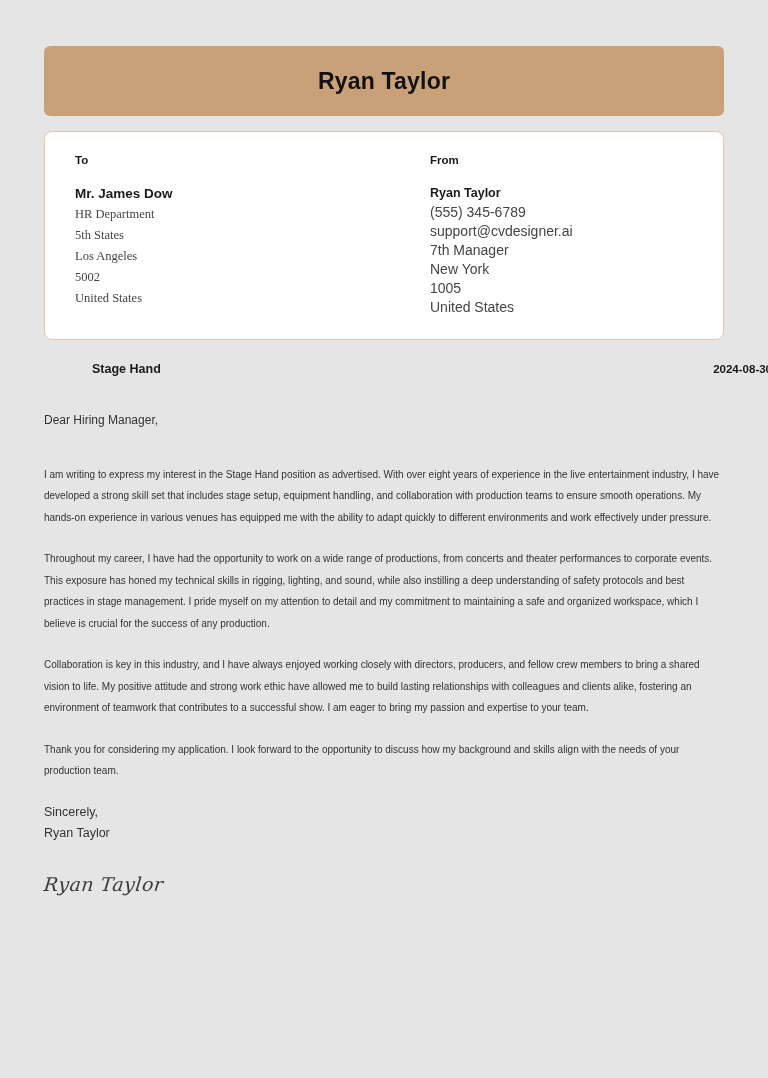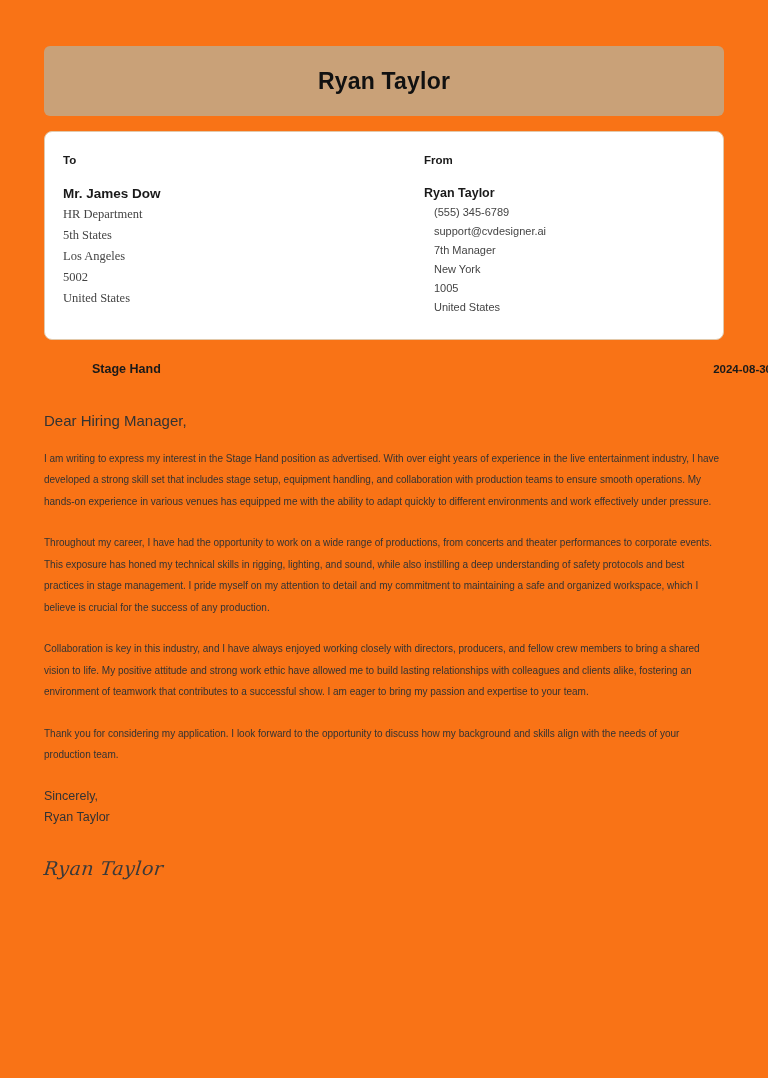--- a/index.html
+++ b/index.html
@@ -9,21 +9,21 @@
     height: 1078px;
     background: #ffffff;
     font-family: "Liberation Sans", sans-serif;
     -webkit-font-smoothing: antialiased;
   }
 
   .page {
     position: relative;
     width: 768px;
     height: 1078px;
-    background: #f97316;
+    background: #e5e5e5;
     overflow: hidden;
   }
 
   
   .banner {
     position: absolute;
     left: 44px;
     top: 46px;
     width: 680px;
     height: 70px;
@@ -43,21 +43,21 @@
   
   .contact-card {
     position: absolute;
     left: 44px;
     top: 131px;
     width: 680px;
     height: 209px;
     border: 1px solid #e2c9ab;
     border-radius: 8px;
     background: #ffffff;
-    padding: 15px 22px 0 18px;
+    padding: 15px 22px 0 30px;
     display: flex;
   }
   .contact-col { flex: 0 0 50%; }
   .contact-col.from { padding-left: 42px; }
 
   .col-label {
     font-size: 11.5px;
     font-weight: bold;
     color: #1a1a1a;
     margin: 6px 0 0 0;
@@ -66,21 +66,21 @@
   .col-name {
     font-weight: bold;
     color: #1a1a1a;
     margin: 0;
   }
   .to .col-name { font-size: 13.5px; line-height: 21px; margin-top: 16px; }
   .from .col-name { font-size: 12.5px; line-height: 20px; margin-top: 16px; }
 
   .addr-line { color: #444444; margin: 0; }
   .to .addr-line { font-size: 12.5px; line-height: 21px; font-family: Liberation Serif, serif; }
-  .from .addr-line { font-size: 11px; line-height: 19px; margin-left: 10px; }
+  .from .addr-line { font-size: 14px; line-height: 19px; }
 
   
   .subject-row {
     position: absolute;
     left: 44px;
     top: 362px;
     width: 680px;
     display: flex;
     align-items: baseline;
     justify-content: space-between;
@@ -98,24 +98,24 @@
   }
 
   
   .letter-body {
     position: absolute;
     left: 44px;
     top: 410px;
     width: 680px;
   }
   .greeting {
-    font-size: 15px;
+    font-size: 12px;
     color: #333333;
     line-height: 21.5px;
-    margin: 0 0 16px 0;
+    margin: 0 0 32px 0;
   }
   .para {
     font-size: 10px;
     color: #333333;
     line-height: 21.5px;
     margin: 0 0 20px 0;
     text-align: left;
   }
   .closing {
     font-size: 12.5px;

